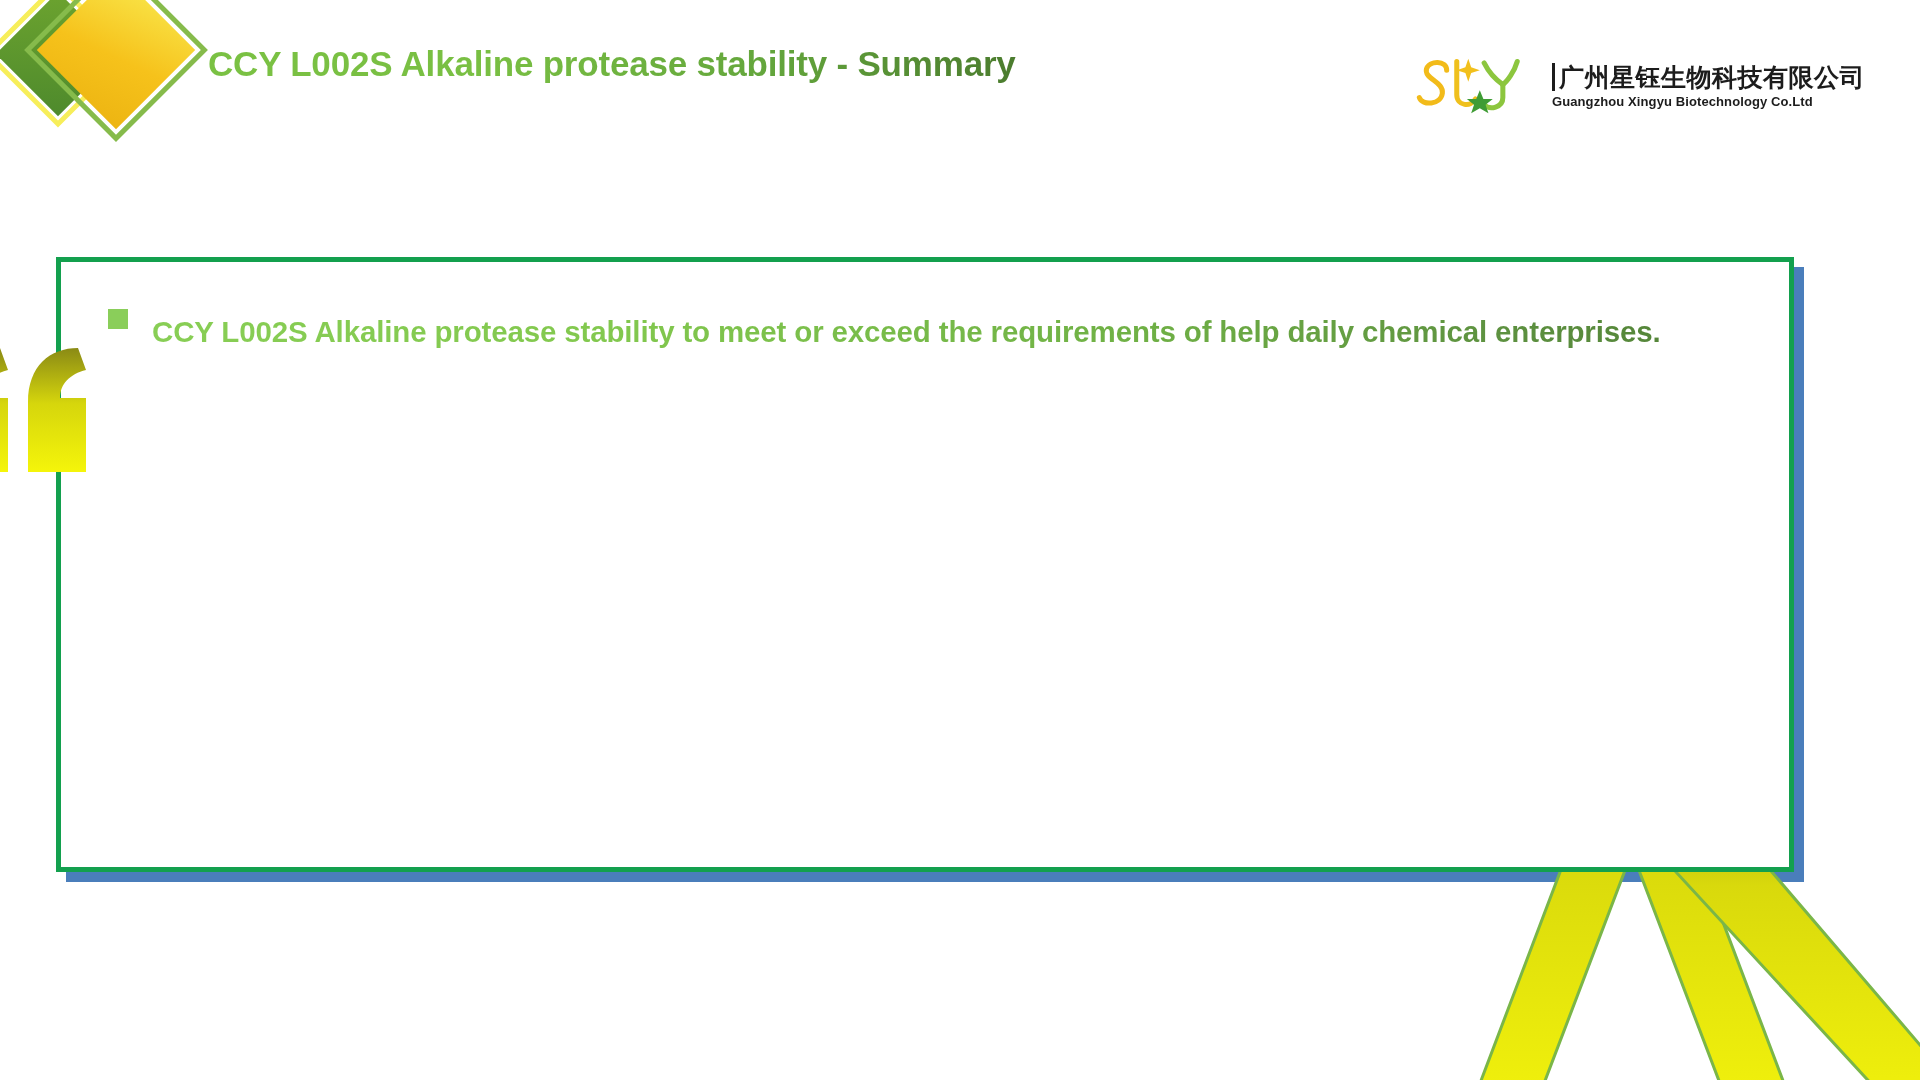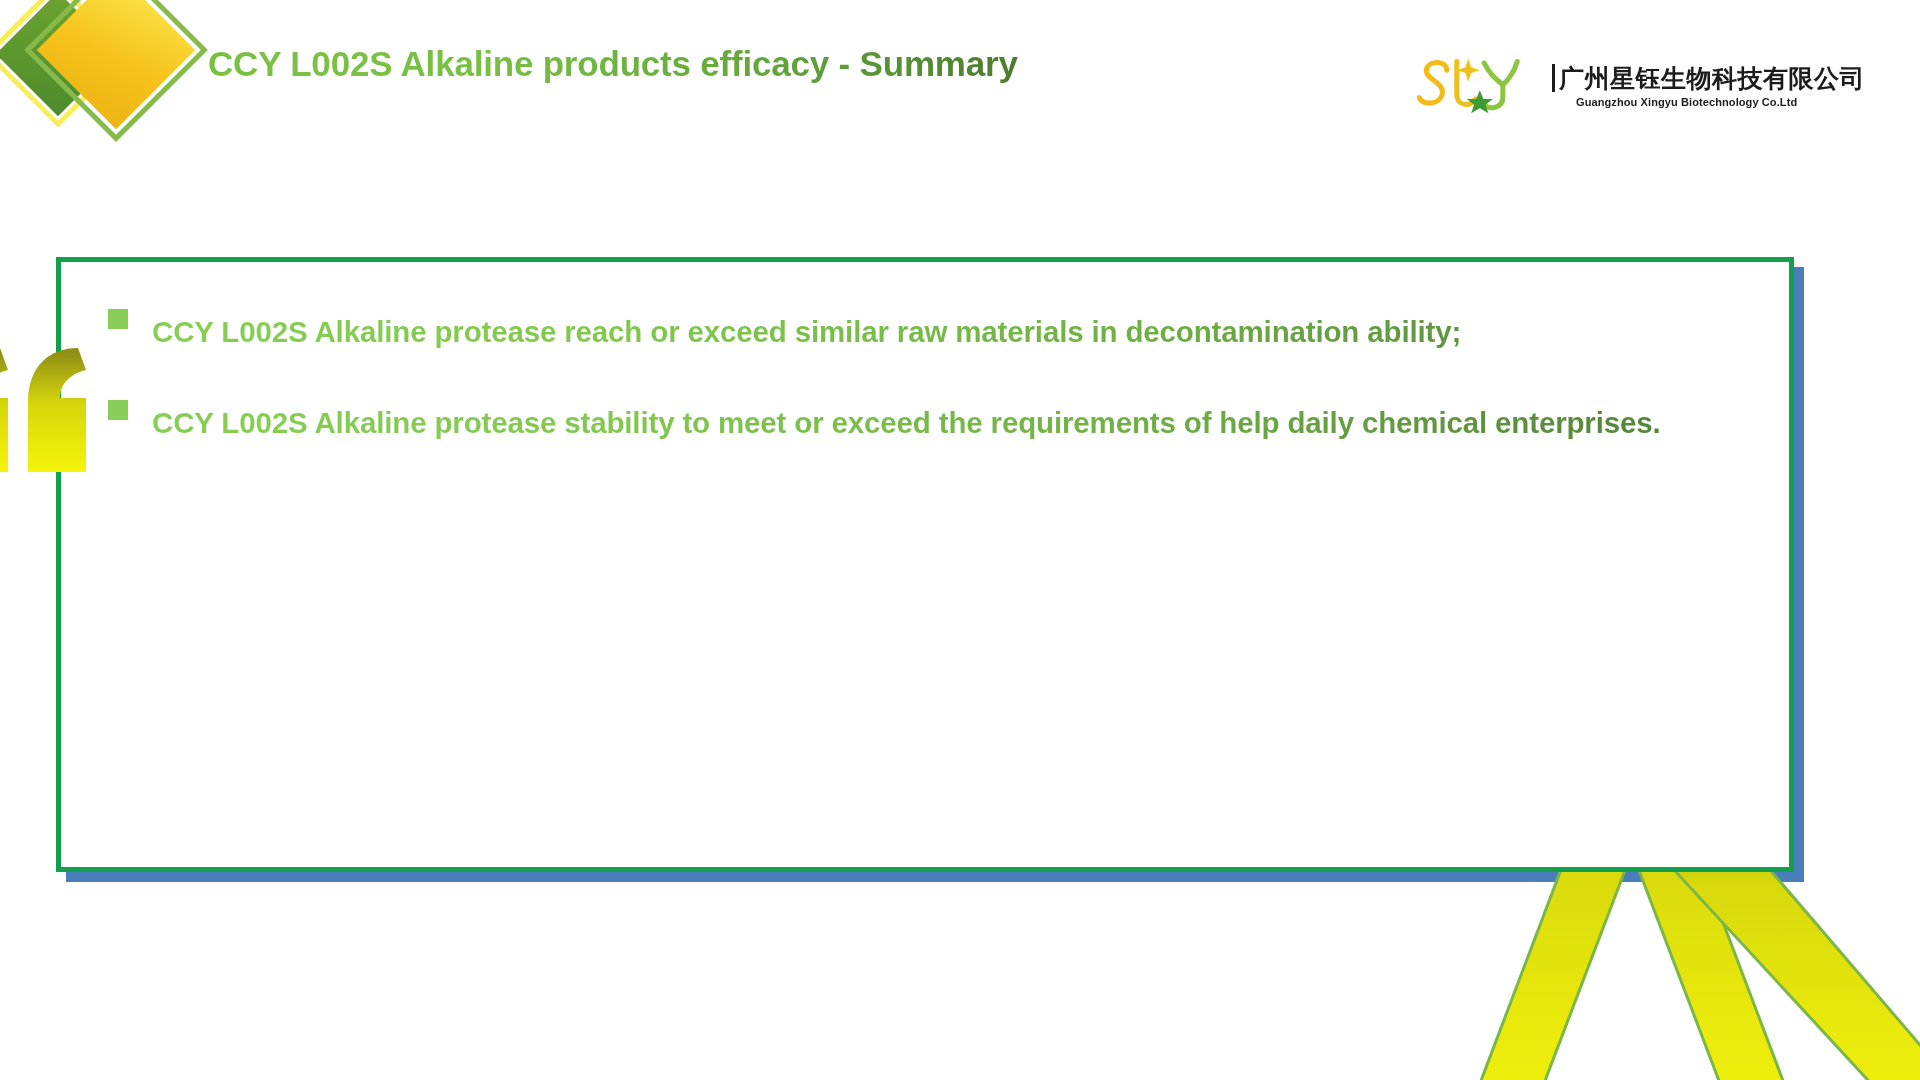--- a/index.html
+++ b/index.html
@@ -84,26 +84,25 @@
   }
   #company-name-cn {
     font-size: 25px;
     font-weight: bold;
     color: #1c1c1c;
     letter-spacing: 0.5px;
     border-left: 3px solid #1c1c1c;
     padding-left: 4px;
   }
   #company-name-en {
-    font-size: 11px;
+    font-size: 13px;
     font-weight: bold;
     color: #1c1c1c;
     letter-spacing: 0.1px;
     margin-top: 4px;
-    margin-left: 24px;
   }
 
   
   #content-box {
     position: absolute;
     left: 56px;
     top: 257px;
     width: 1738px;
     height: 615px;
     border: 5px solid #13a04e;
@@ -176,21 +175,21 @@
   }
 </style>
 </head>
 <body>
 
 <div id="deco-diamonds">
   <div class="diamond diamond-green"></div>
   <div class="diamond diamond-yellow"></div>
 </div>
 
-<div id="slide-title">CCY L002S Alkaline products efficacy - Summary</div>
+<div id="slide-title">CCY L002S Alkaline protease stability - Summary</div>
 
 <div id="company-logo">
   <svg id="logo-mark" viewBox="0 0 150 100">
 
     <path d="M44 28 C44 14, 20 14, 16 26 C12 40, 40 44, 38 60 C36 76, 10 78, 6 66" fill="none" stroke="#f2bb1a" stroke-width="7" stroke-linecap="round"></path>
 
     <path d="M58 16 L58 62 C58 78, 78 80, 84 68" fill="none" stroke="#efc01d" stroke-width="7" stroke-linecap="round"></path>
 
     <path d="M74 12 L78 24 L90 28 L78 32 L74 44 L70 32 L58 28 L70 24 Z" fill="#f2c01c"></path>
 
@@ -217,24 +216,20 @@
       <stop offset="100%" stop-color="#f5f50a"></stop>
     </linearGradient>
   </defs>
   <path d="M8 62 C8 26, 30 8, 58 8 L66 30 C50 34, 40 44, 40 58 L66 58 L66 132 L8 132 Z" fill="url(#quoteGrad)"></path>
   <path d="M86 62 C86 26, 108 8, 136 8 L144 30 C128 34, 118 44, 118 58 L144 58 L144 132 L86 132 Z" fill="url(#quoteGrad)"></path>
 </svg>
 
 <div id="bullet-list">
   <div class="bullet-row">
     <div class="bullet-square"></div>
-    <div class="bullet-text">CCY L002S Alkaline protease reach or exceed similar raw materials in decontamination ability;</div>
-  </div>
-  <div class="bullet-row">
-    <div class="bullet-square"></div>
     <div class="bullet-text">CCY L002S Alkaline protease stability to meet or exceed the requirements of help daily chemical enterprises.</div>
   </div>
 </div>
 
 <svg id="deco-chevron" viewBox="0 0 700 460">
   <defs>
     <linearGradient id="chevGrad" x1="0" y1="0" x2="0" y2="1">
       <stop offset="0%" stop-color="#8f8f10"></stop>
       <stop offset="40%" stop-color="#d9d90c"></stop>
       <stop offset="100%" stop-color="#f2f20c"></stop>

